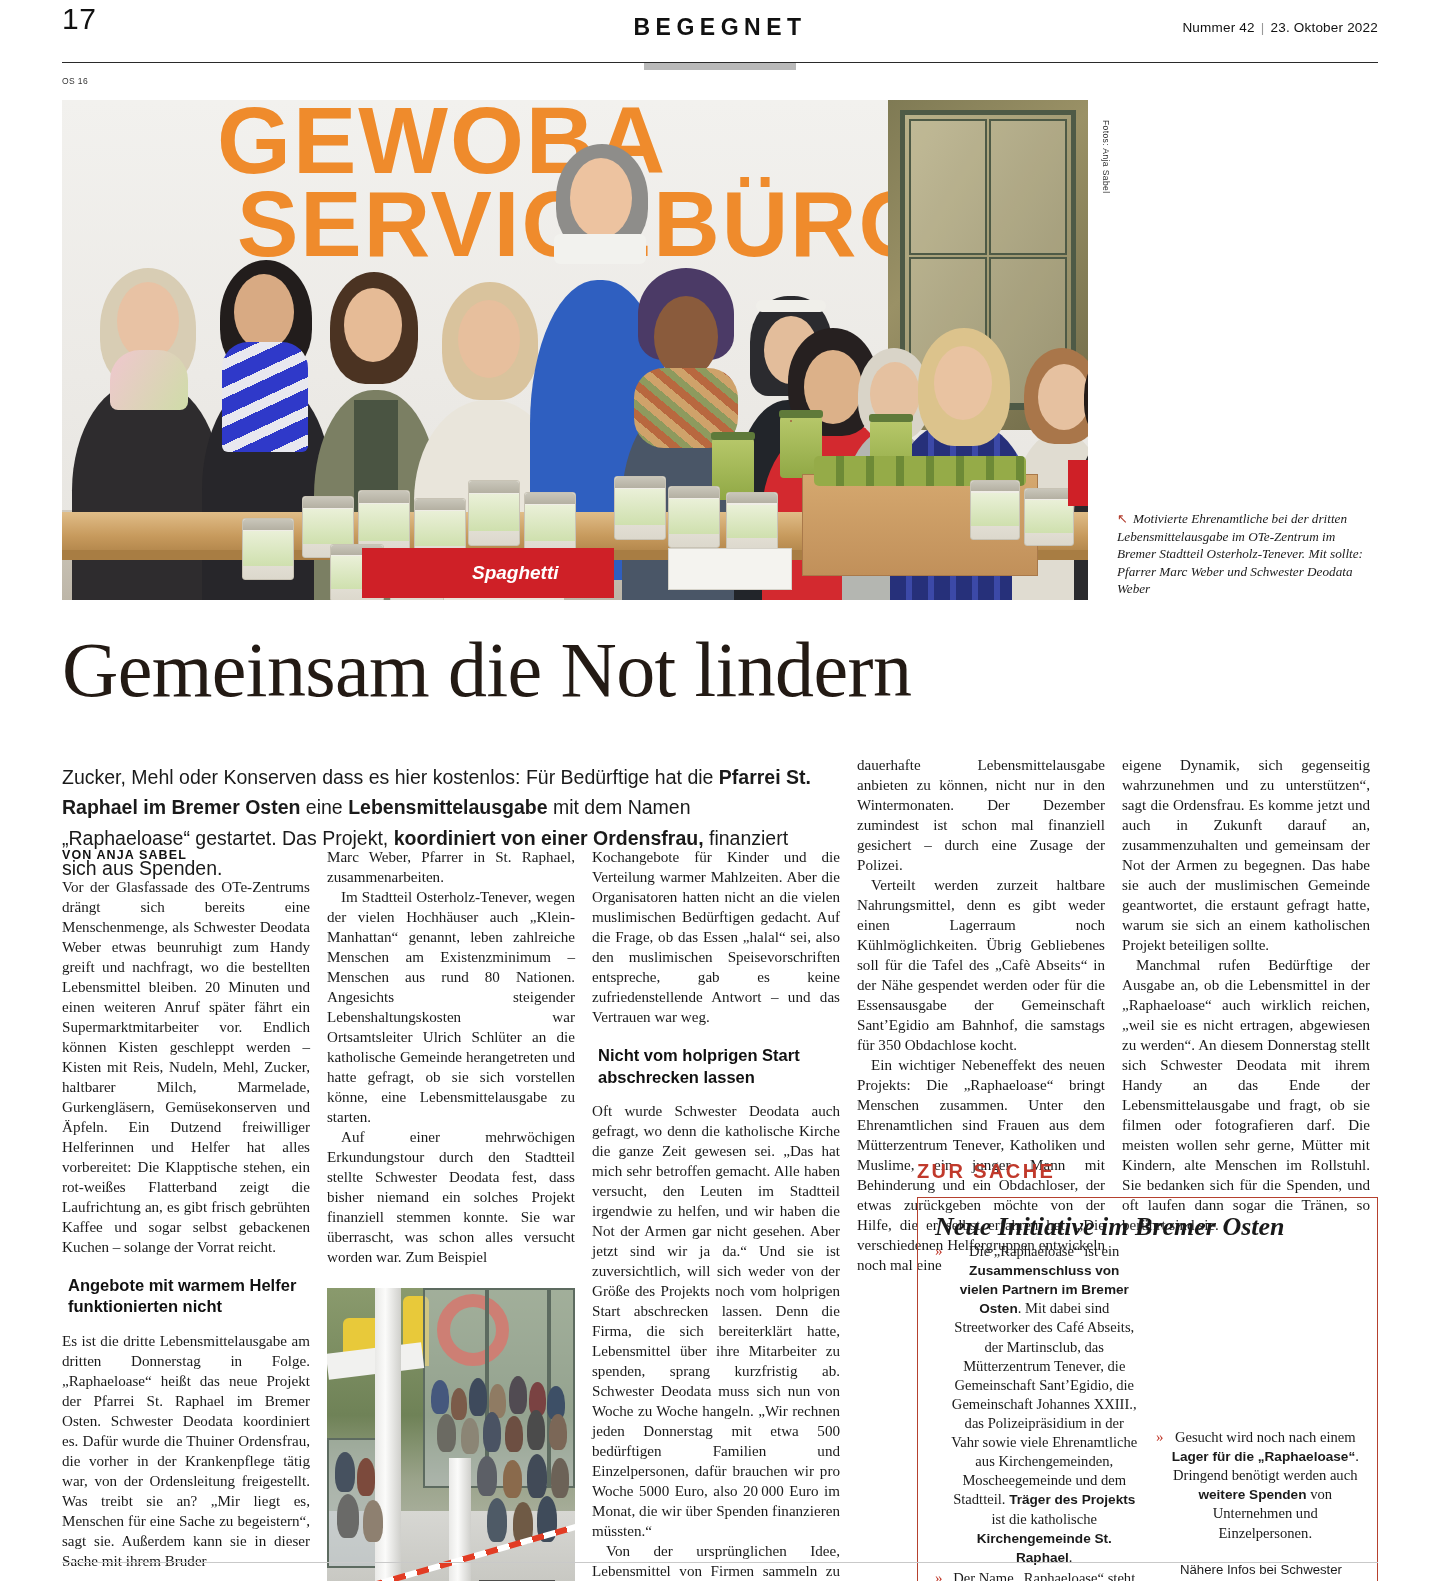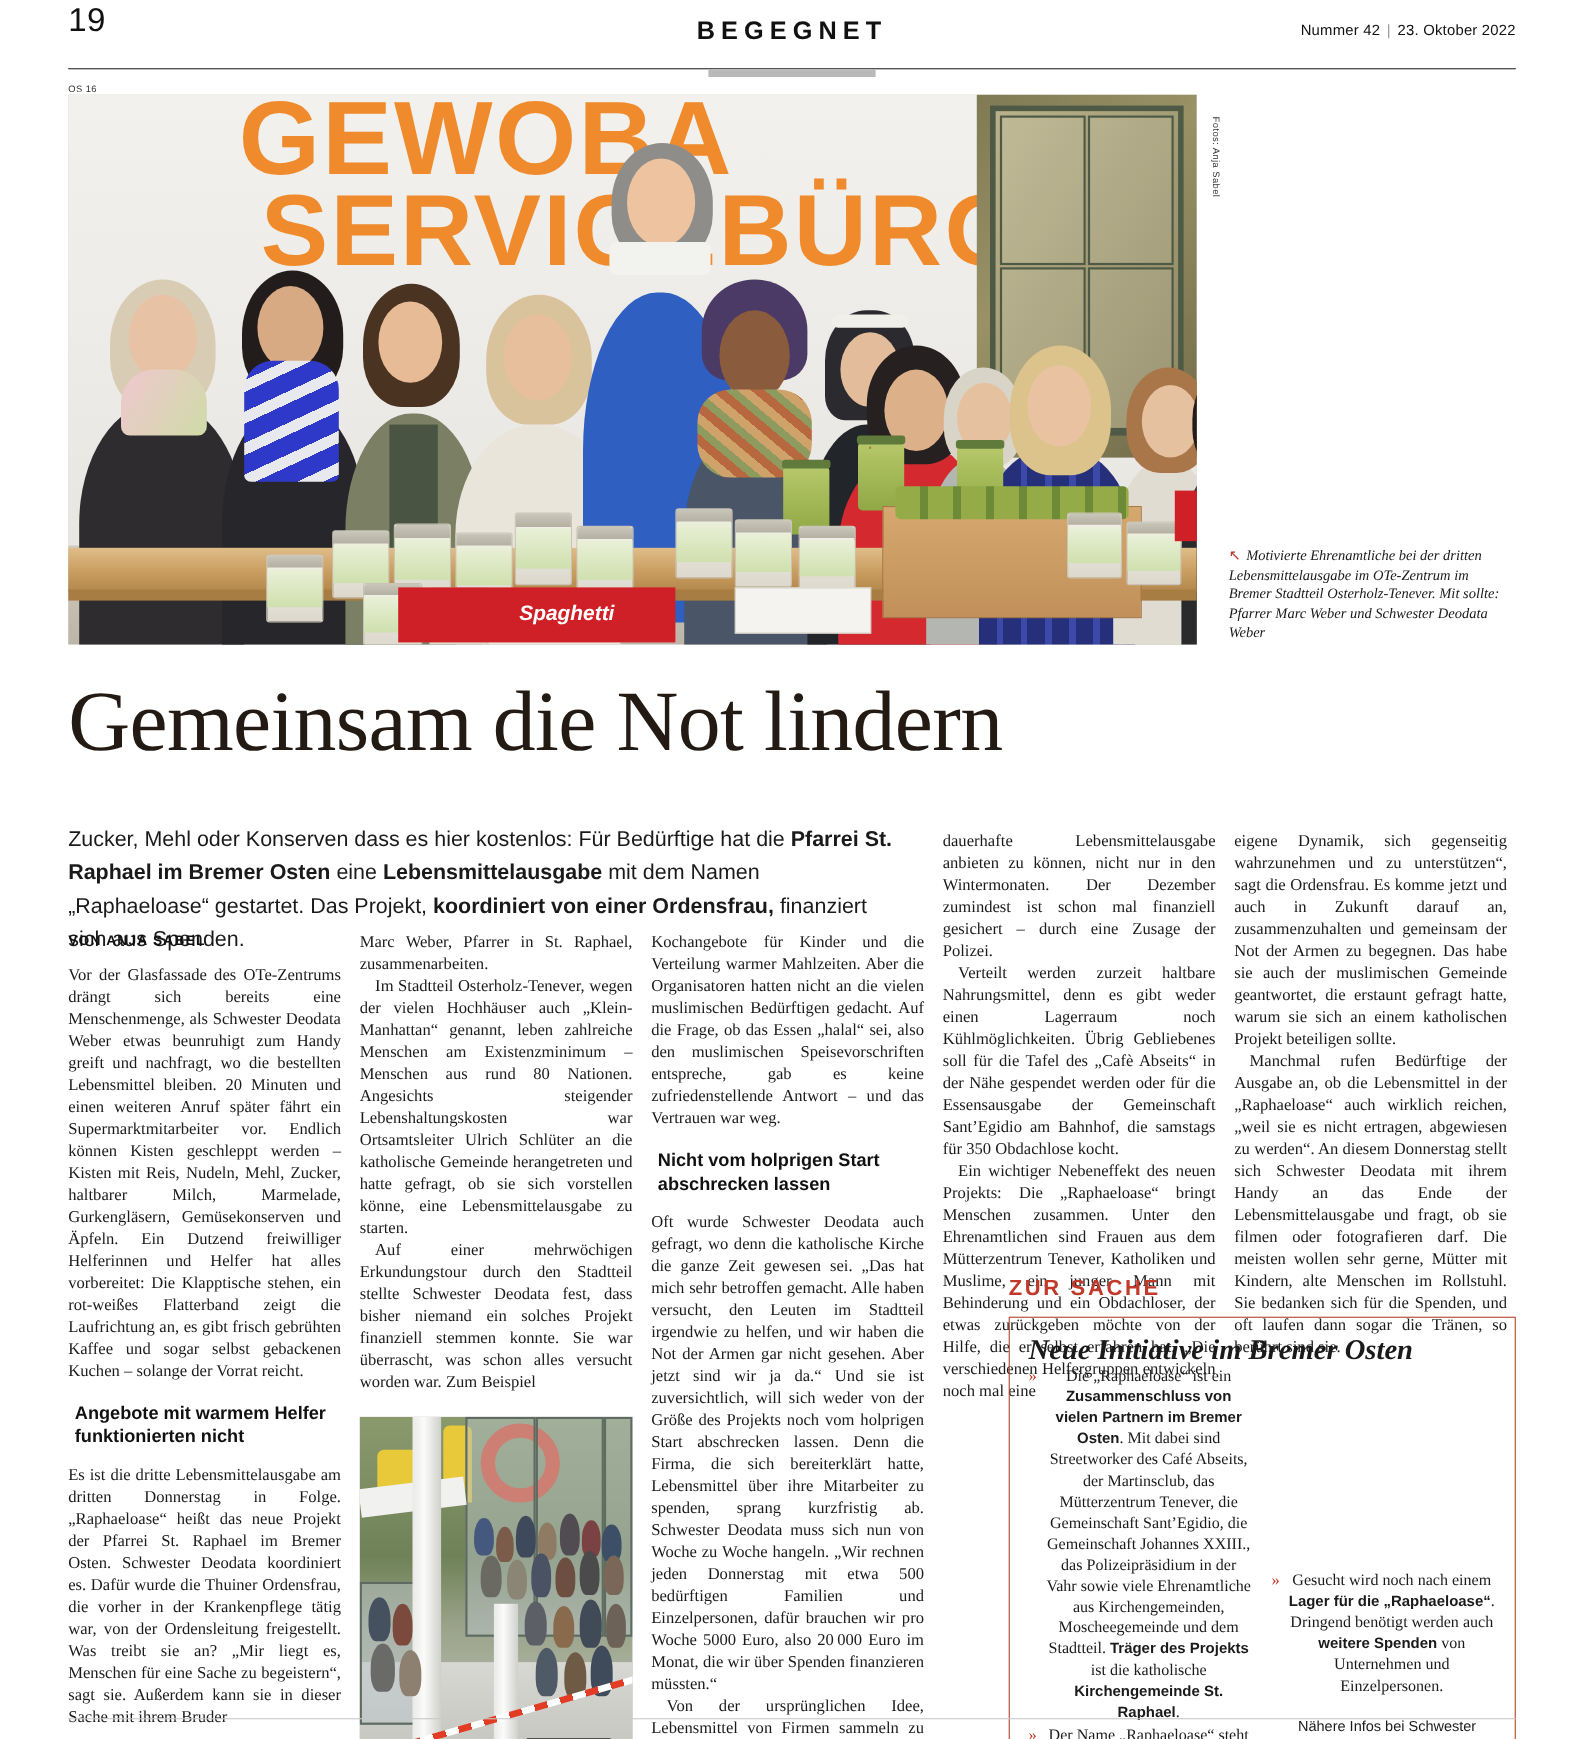--- a/index.html
+++ b/index.html
@@ -39,21 +39,21 @@
     position:absolute; left:50%; transform:translateX(-50%);
     top:1px; width:152px; height:7px; background:#b9b9b9;
   }
   .edition-code {
     font-family:"Liberation Sans", sans-serif;
     font-size:8.5px; letter-spacing:.4px; color:#333;
     margin-top:4px;
   }
 
   
-  .hero-row { position:relative; display:flex; }
+  .hero-row { position:relative; margin-top:14px; display:flex; }
   .hero-photo {
     width:1026px; height:500px; position:relative; overflow:hidden;
     background:#d8d6d0;
   }
   .hero-credit {
     position:absolute; left:1031px; top:20px;
     width:18px;
     font-family:"Liberation Sans", sans-serif;
     font-size:8.5px; color:#333;
     writing-mode:vertical-rl;
@@ -188,21 +188,21 @@
   .zs-indent { padding-left:28px; }
 
   .footer-rule { position:absolute; left:62px; right:62px; bottom:18px; border-top:1px solid #c9c9c9; }
 </style>
 </head>
 <body>
 
 <div class="page">
 
   <div class="masthead">
-    <div class="folio">19</div>
+    <div class="folio">17</div>
     <div class="section-title">BEGEGNET</div>
     <div class="issue-line">
       <span>Nummer 42</span><span class="issue-sep">|</span><span>23. Oktober 2022</span>
     </div>
   </div>
   <div class="rule-wrap">
     <div class="rule-main"></div>
     <div class="rule-tab"></div>
   </div>
   <div class="edition-code">OS 16</div>

